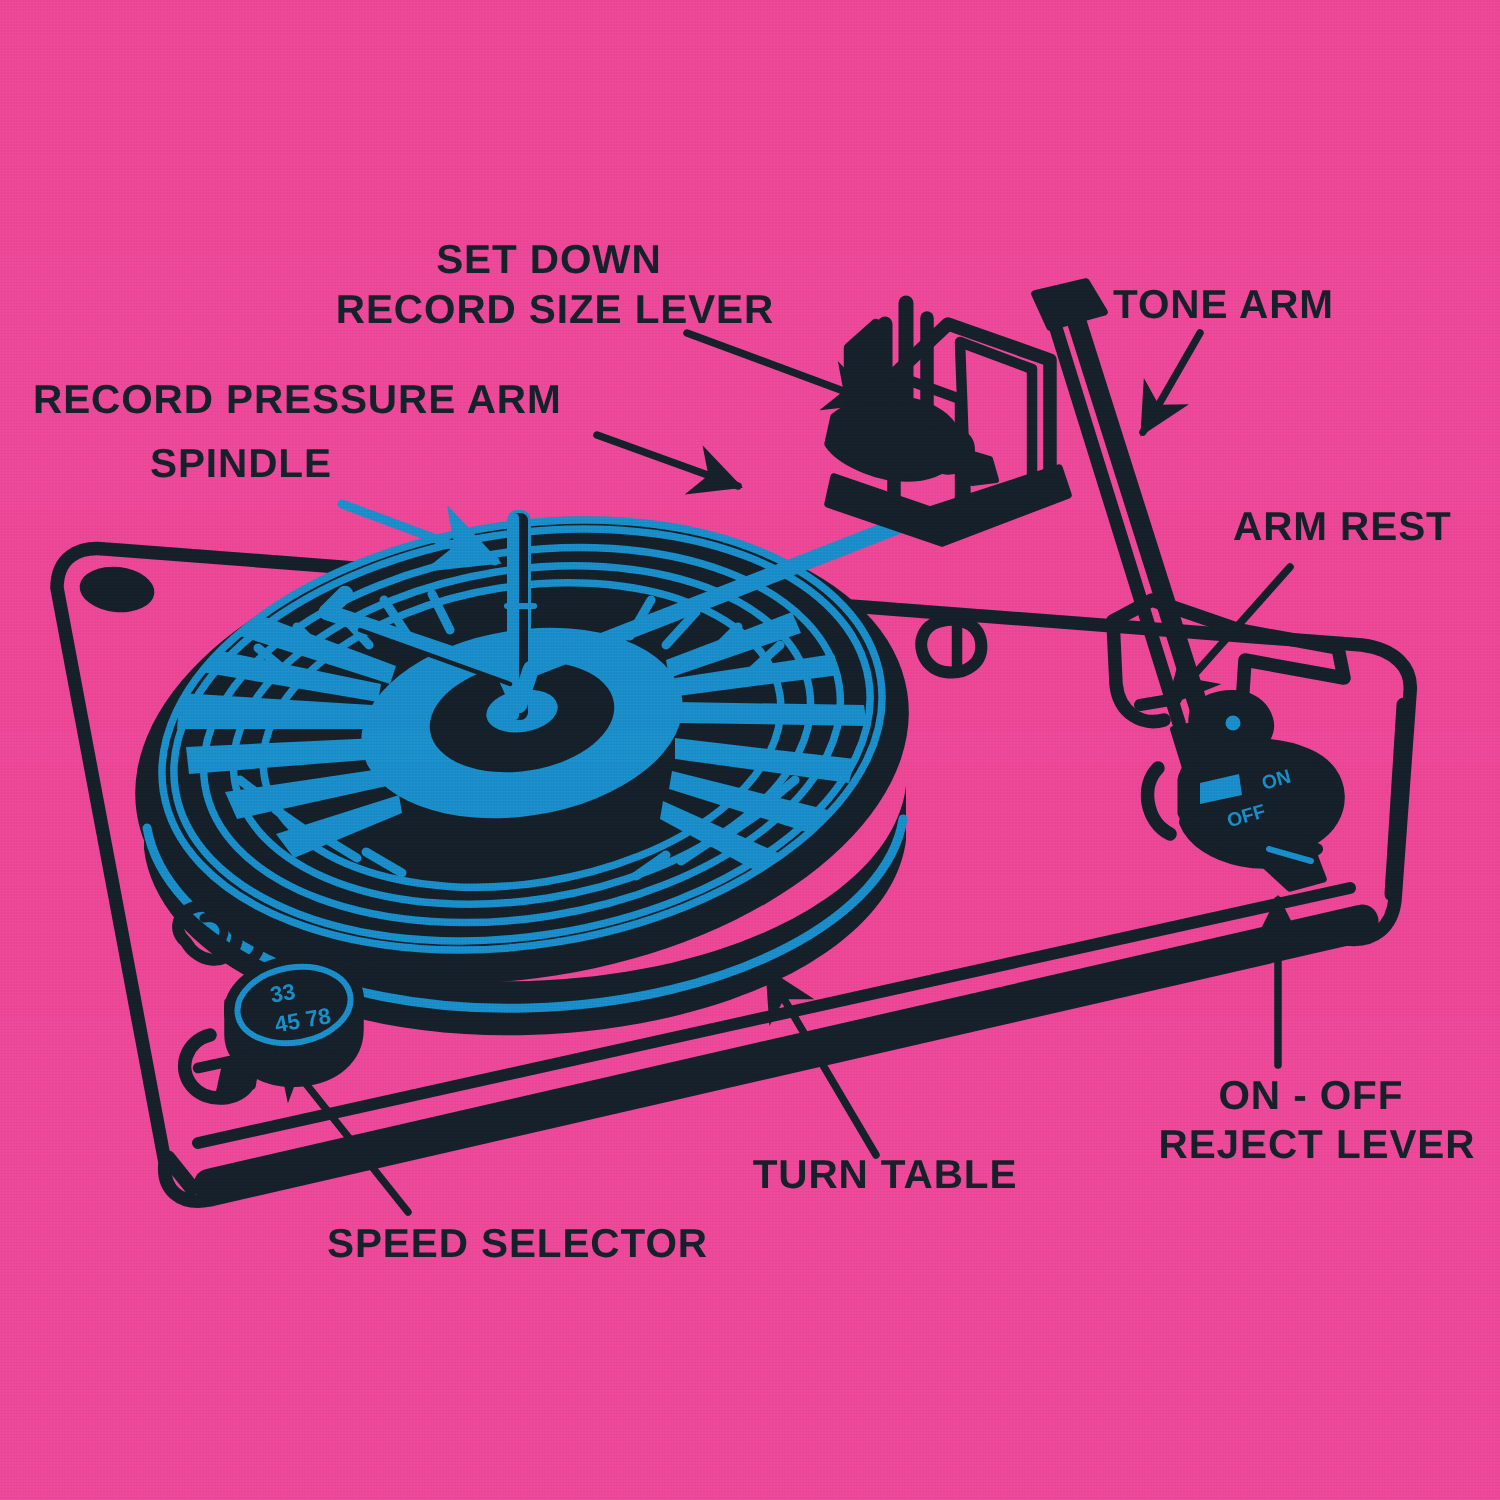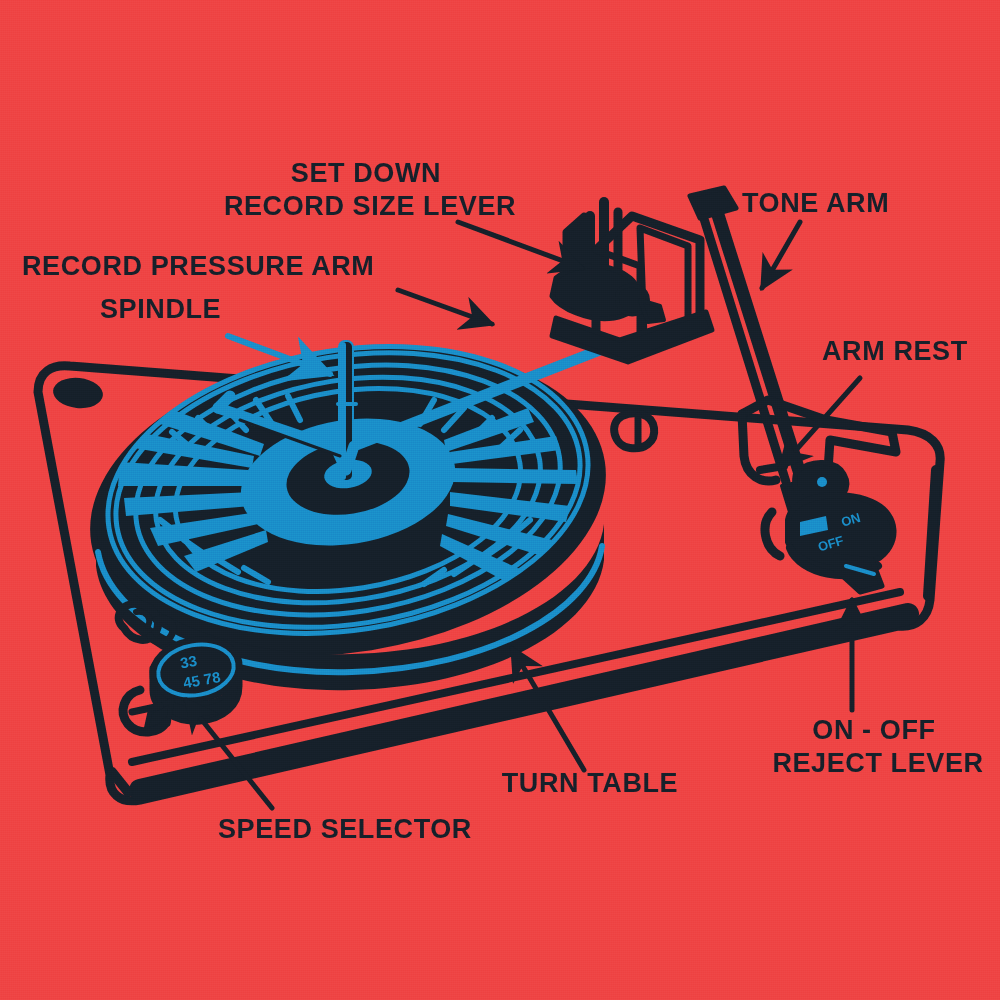--- a/index.html
+++ b/index.html
@@ -5,21 +5,21 @@
 <style>
   html,body{margin:0;padding:0;}
   body{
     width:1000px;height:1000px;overflow:hidden;
     background:#1a8fca;
     font-family:"Liberation Sans", sans-serif;
   }
   #stage{
     position:relative;
     width:1000px;height:1000px;
-    background:#ef4444;
+    background:#ec4899;
   }
   
   #texture{
     position:absolute;inset:0;
     pointer-events:none;
     opacity:.28;
     background-image:
       repeating-linear-gradient(0deg,  rgba(255,255,255,.10) 0 1px, rgba(0,0,0,.10) 1px 2px),
       repeating-linear-gradient(90deg, rgba(255,255,255,.09) 0 1px, rgba(0,0,0,.09) 1px 2px);
     mix-blend-mode:overlay;

